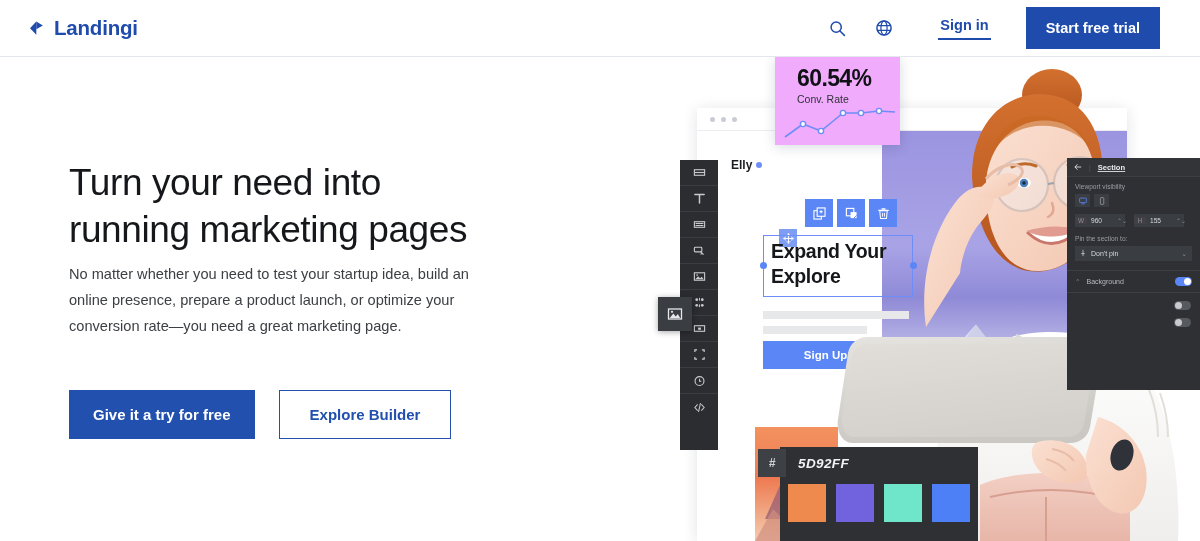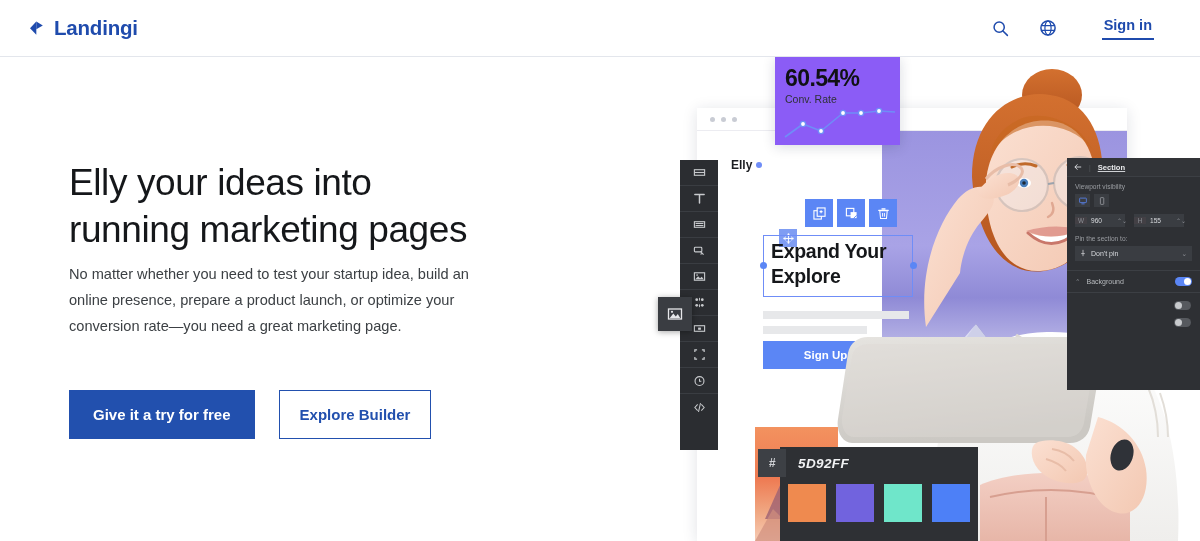--- a/index.html
+++ b/index.html
@@ -29,21 +29,21 @@
     font-size: 20.5px; font-weight: 700; color:#1f4bad; letter-spacing:-0.2px;
   }
   .nav-links { display:flex; align-items:center; gap: 0px; }
   .nav-item {
     display:flex; align-items:center; gap:6px;
     font-size:14.5px; font-weight:600; color:#1f4bad;
     padding: 6px 14px; cursor:pointer; white-space:nowrap;
   }
   .chev { width:11px; height:7px; display:block; }
   .nav-right {
-    margin-left:auto; display:flex; align-items:center; gap: 13px; padding-right: 24px;
+    margin-left:auto; display:flex; align-items:center; gap: 13px; padding-right: 40px;
   }
   .icon-btn {
     width: 34px; height: 34px; display:flex; align-items:center; justify-content:center;
     cursor:pointer; color:#1f4bad;
   }
   .signin {
     font-size:14.5px; font-weight:700; color:#1f4bad;
     border-bottom: 2px solid #1f4bad;
     padding: 0 2px 5px 2px; margin: 0 22px 0 24px; cursor:pointer;
   }
@@ -62,21 +62,21 @@
     margin-top: 9px;
     font-size: 14.6px; line-height: 1.78; color:#3c4044; max-width: 432px;
   }
   .hero-cta { margin-top: 50px; display:flex; align-items:center; gap:24px; }
   .btn-primary {
     background:#2250ae; color:#fff; border:none;
     font-size:15px; font-weight:700; padding: 16px 24px; cursor:pointer;
   }
   .btn-secondary {
     background:#fff; color:#2250ae; border:1.5px solid #2250ae;
-    font-size:15px; font-weight:700; padding: 15px 20px; cursor:pointer;
+    font-size:15px; font-weight:700; padding: 15px 30px; cursor:pointer;
   }
 
   
   .hero-visual {
     position:absolute; left: 650px; top: 57px; width: 550px; height: 484px;
     overflow:hidden;
   }
 
   
   .browser {
@@ -161,22 +161,22 @@
   .rail-item:last-child { border-bottom:none; }
   .rail-float {
     position:absolute; left: 8px; top: 240px; width: 34px; height: 34px;
     background:#3a3d42; display:flex; align-items:center; justify-content:center;
     z-index: 13; color:#e6e7ea; box-shadow: 0 1px 6px rgba(0,0,0,.35);
   }
 
   
   .conv-card {
     position:absolute; left: 125px; top: 0px; width: 125px; height: 88px;
-    background:#8b5cf6; box-shadow: 0 2px 12px rgba(20,30,60,.16); z-index: 20;
-    padding: 8px 10px 0 10px;
+    background:#f0abfc; box-shadow: 0 2px 12px rgba(20,30,60,.16); z-index: 20;
+    padding: 8px 10px 0 22px;
   }
   .conv-num { font-size: 23px; font-weight: 800; color:#101114; letter-spacing:-0.6px; }
   .conv-lbl { font-size: 10.5px; color:#2e3135; margin-top:1px; }
   .conv-chart { position:absolute; left:6px; top: 46px; }
 
   
   .props {
     position:absolute; left: 417px; top: 101px; width: 133px; height: 232px;
     background:#2e3034; z-index: 22; color:#cfd1d5;
     font-size: 6.6px;
@@ -275,26 +275,27 @@
         </svg>
       </div>
       <div class="icon-btn">
         <svg width="18" height="18" viewBox="0 0 18 18">
           <circle cx="9" cy="9" r="7.1" stroke="#1f4bad" stroke-width="1.5" fill="none"></circle>
           <ellipse cx="9" cy="9" rx="3.1" ry="7.1" stroke="#1f4bad" stroke-width="1.2" fill="none"></ellipse>
           <path d="M2 6.6 H16 M2 11.4 H16" stroke="#1f4bad" stroke-width="1.2"></path>
         </svg>
       </div>
       <div class="signin">Sign in</div>
+      <button class="btn-trial">Start free trial</button>
     </div>
   </div>
 
   <div class="hero-left">
     <h1 class="hero-h1">
-      <span>Elly your ideas into</span><br>
+      <span>Turn your need into</span><br>
       <span>running marketing pages</span>
     </h1>
     <p class="hero-p">No matter whether you need to test your startup idea, build an online presence, prepare a product launch, or optimize your conversion rate—you need a great marketing page.</p>
     <div class="hero-cta">
       <button class="btn-primary">Give it a try for free</button>
       <button class="btn-secondary">Explore Builder</button>
     </div>
   </div>
 
   <div class="hero-visual">

